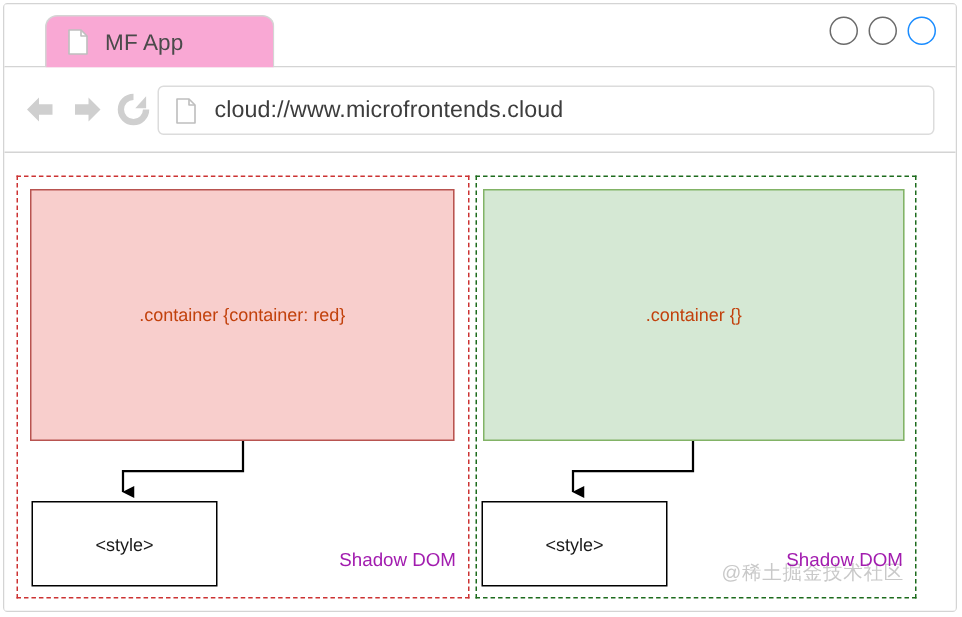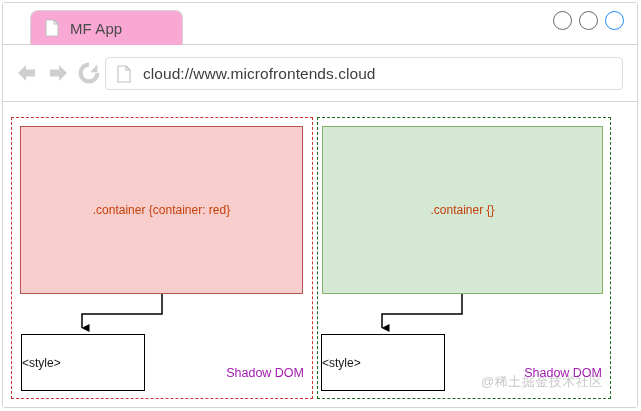--- a/index.html
+++ b/index.html
@@ -206,20 +206,21 @@
 
   .style-box {
     position: absolute;
     box-sizing: border-box;
     width: 124px;
     height: 57px;
     background: #ffffff;
     border: 1.4px solid #000000;
     display: flex;
     align-items: center;
+    justify-content: center;
     font-size: 12px;
     color: #1a1a1a;
   }
   .style-box.left { left: 18px; top: 232px; }
   .style-box.right { left: 318px; top: 232px; }
 
   .connector {
     position: absolute;
     left: 0;
     top: 0;

